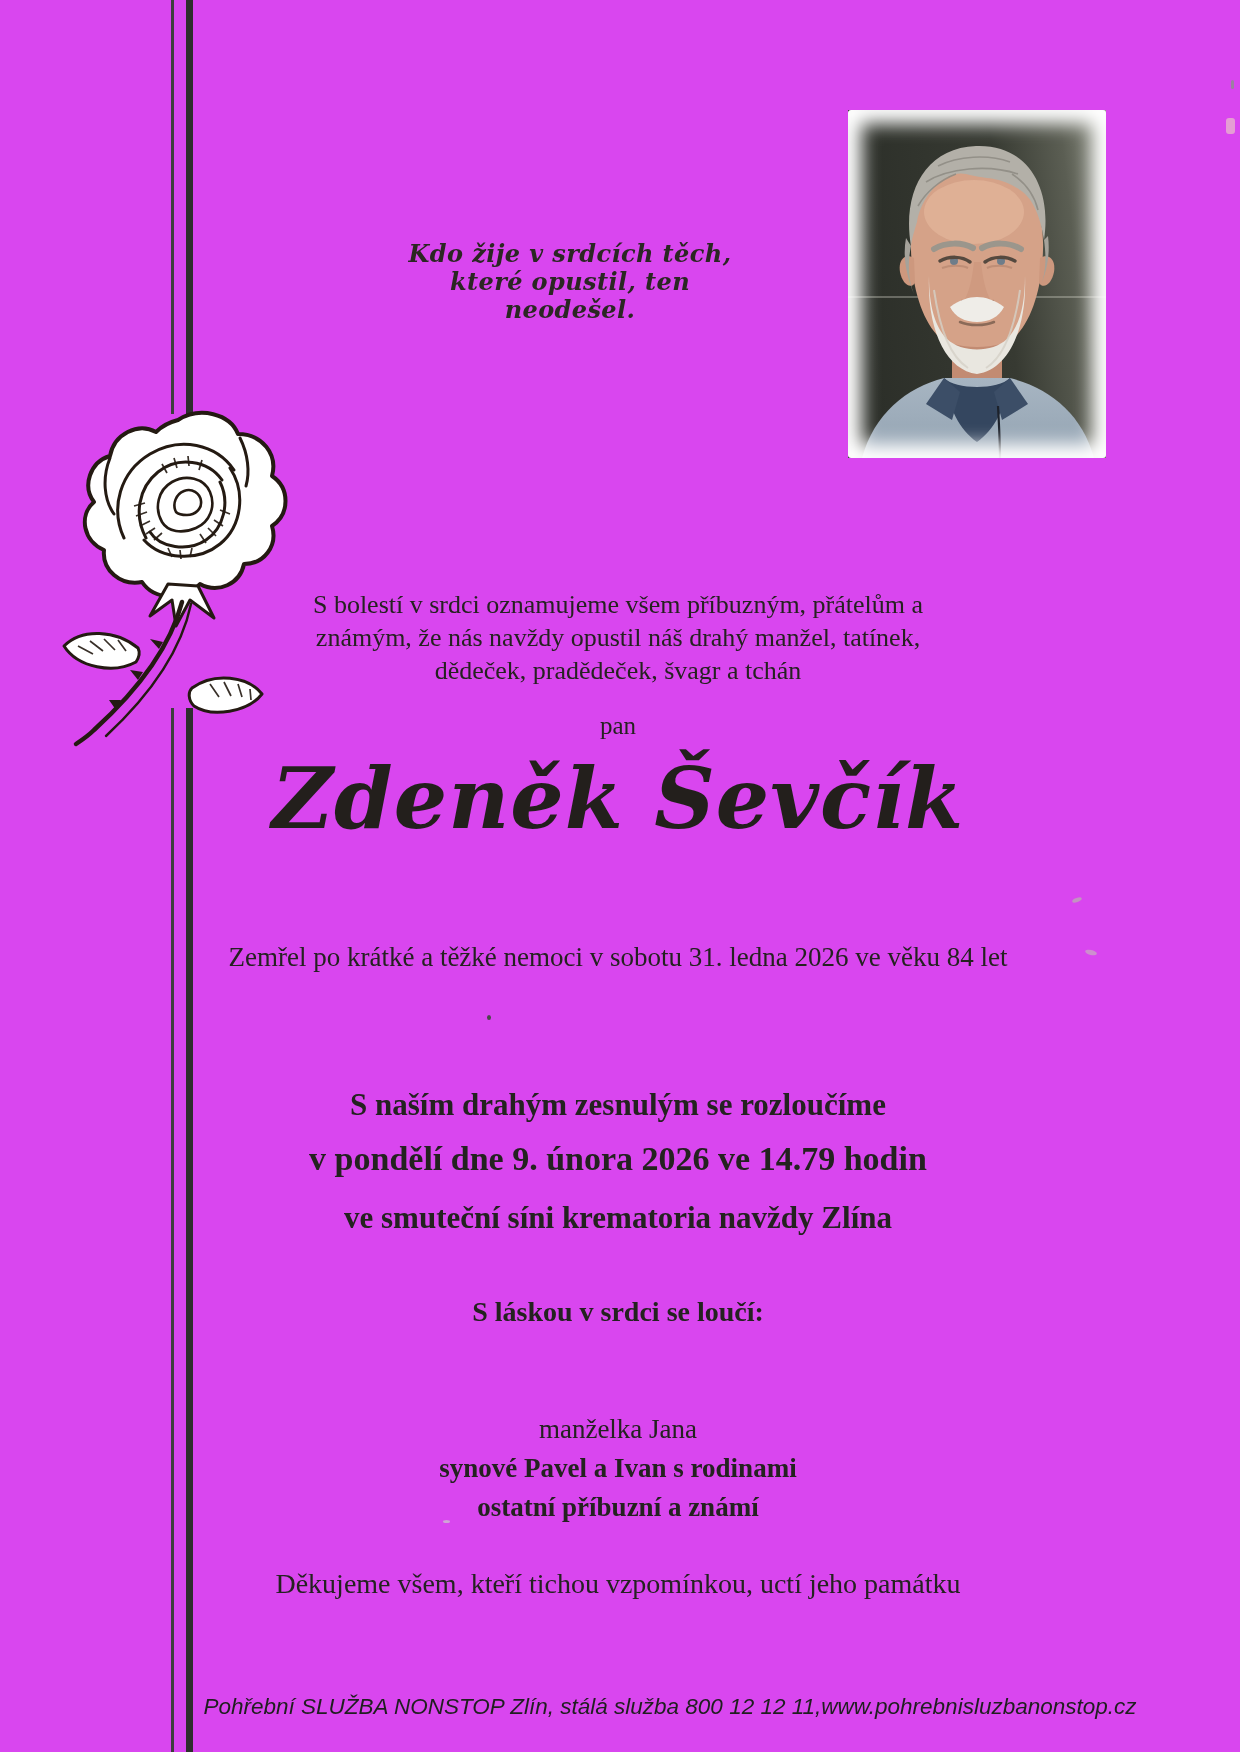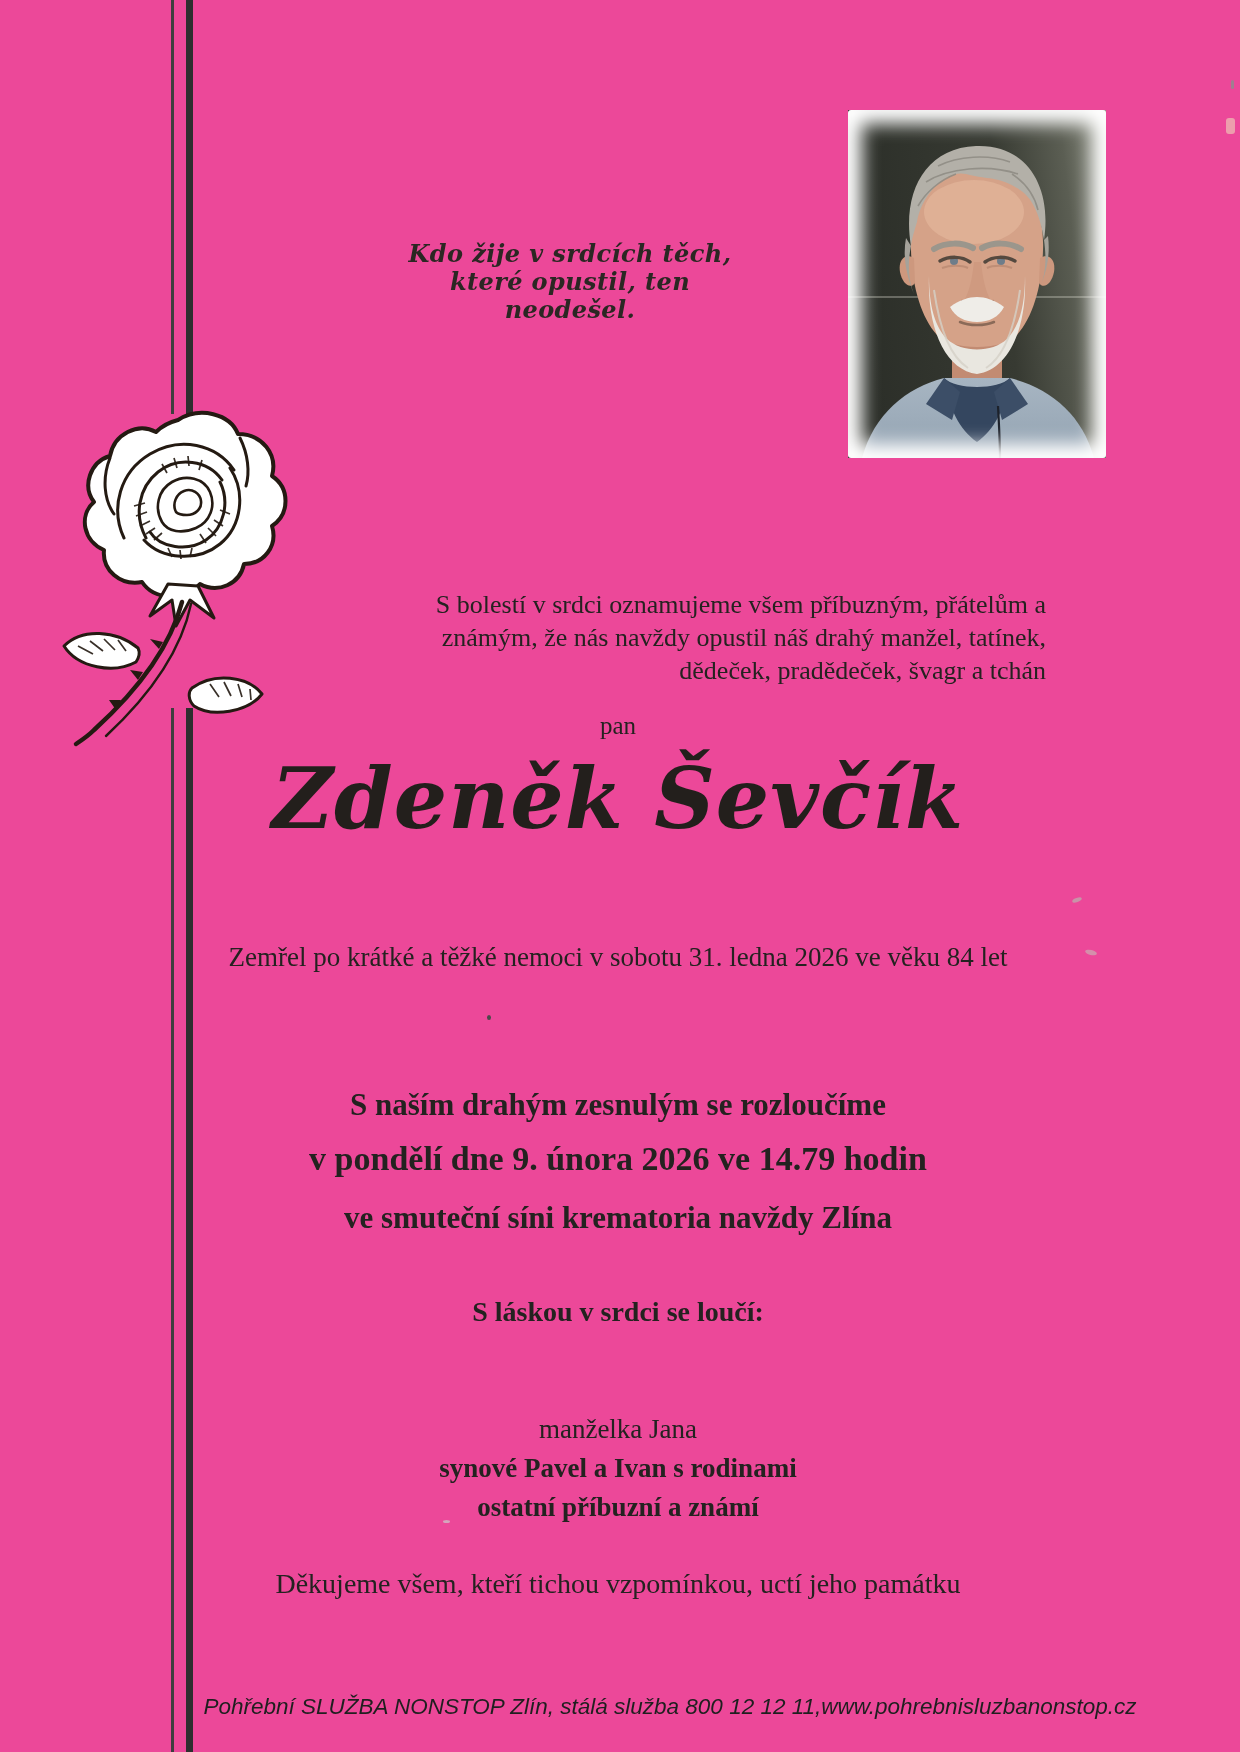--- a/index.html
+++ b/index.html
@@ -1,20 +1,20 @@
 <!DOCTYPE html>
 <html lang="cs"><head>
 <meta charset="utf-8">
 <style>
   html,body{margin:0;padding:0;background:#e8e8e8;}
   .page{
     position:relative;
     width:1240px;height:1752px;
     margin:0 auto;
-    background:#ec4899;
+    background:#d946ef;
     font-family:"Liberation Serif", serif;
     color:#262321;
     overflow:hidden;
   }
   
   .vrule{position:absolute;}
   .vrule.thin{left:171px;width:3px;background:#3e3e3e;}
   .vrule.thick{left:186px;width:7px;background:#2e2e2e;}
   .vrule.top{top:0;height:414px;}
   .vrule.bottom{top:708px;height:1044px;}
@@ -29,21 +29,21 @@
 
   
   .col{position:absolute;left:190px;width:856px;text-align:center;}
 
   .quote{
     left:330px;width:480px;top:240px;
     font-family:"DejaVu Serif", serif;
     font-weight:bold;font-style:italic;
     font-size:24px;line-height:28px;color:#2b2723;letter-spacing:.4px;
   }
-  .announcement{top:588px;font-size:26px;line-height:33px;color:#252220;text-align:right;}
+  .announcement{top:588px;font-size:26px;line-height:33px;color:#252220;}
   .honorific{top:712px;font-size:25px;color:#252220;}
   .deceased-name{
     top:744px;
     font-family:"DejaVu Serif", serif;
     font-weight:bold;font-style:italic;
     font-size:84px;line-height:110px;color:#231f1c;letter-spacing:1px;
   }
   .death-notice{top:942px;font-size:27px;color:#242220;}
   .ceremony-1{top:1087px;font-size:31px;font-weight:bold;color:#242220;}
   .ceremony-2{top:1140px;font-size:34px;font-weight:bold;color:#242220;}

